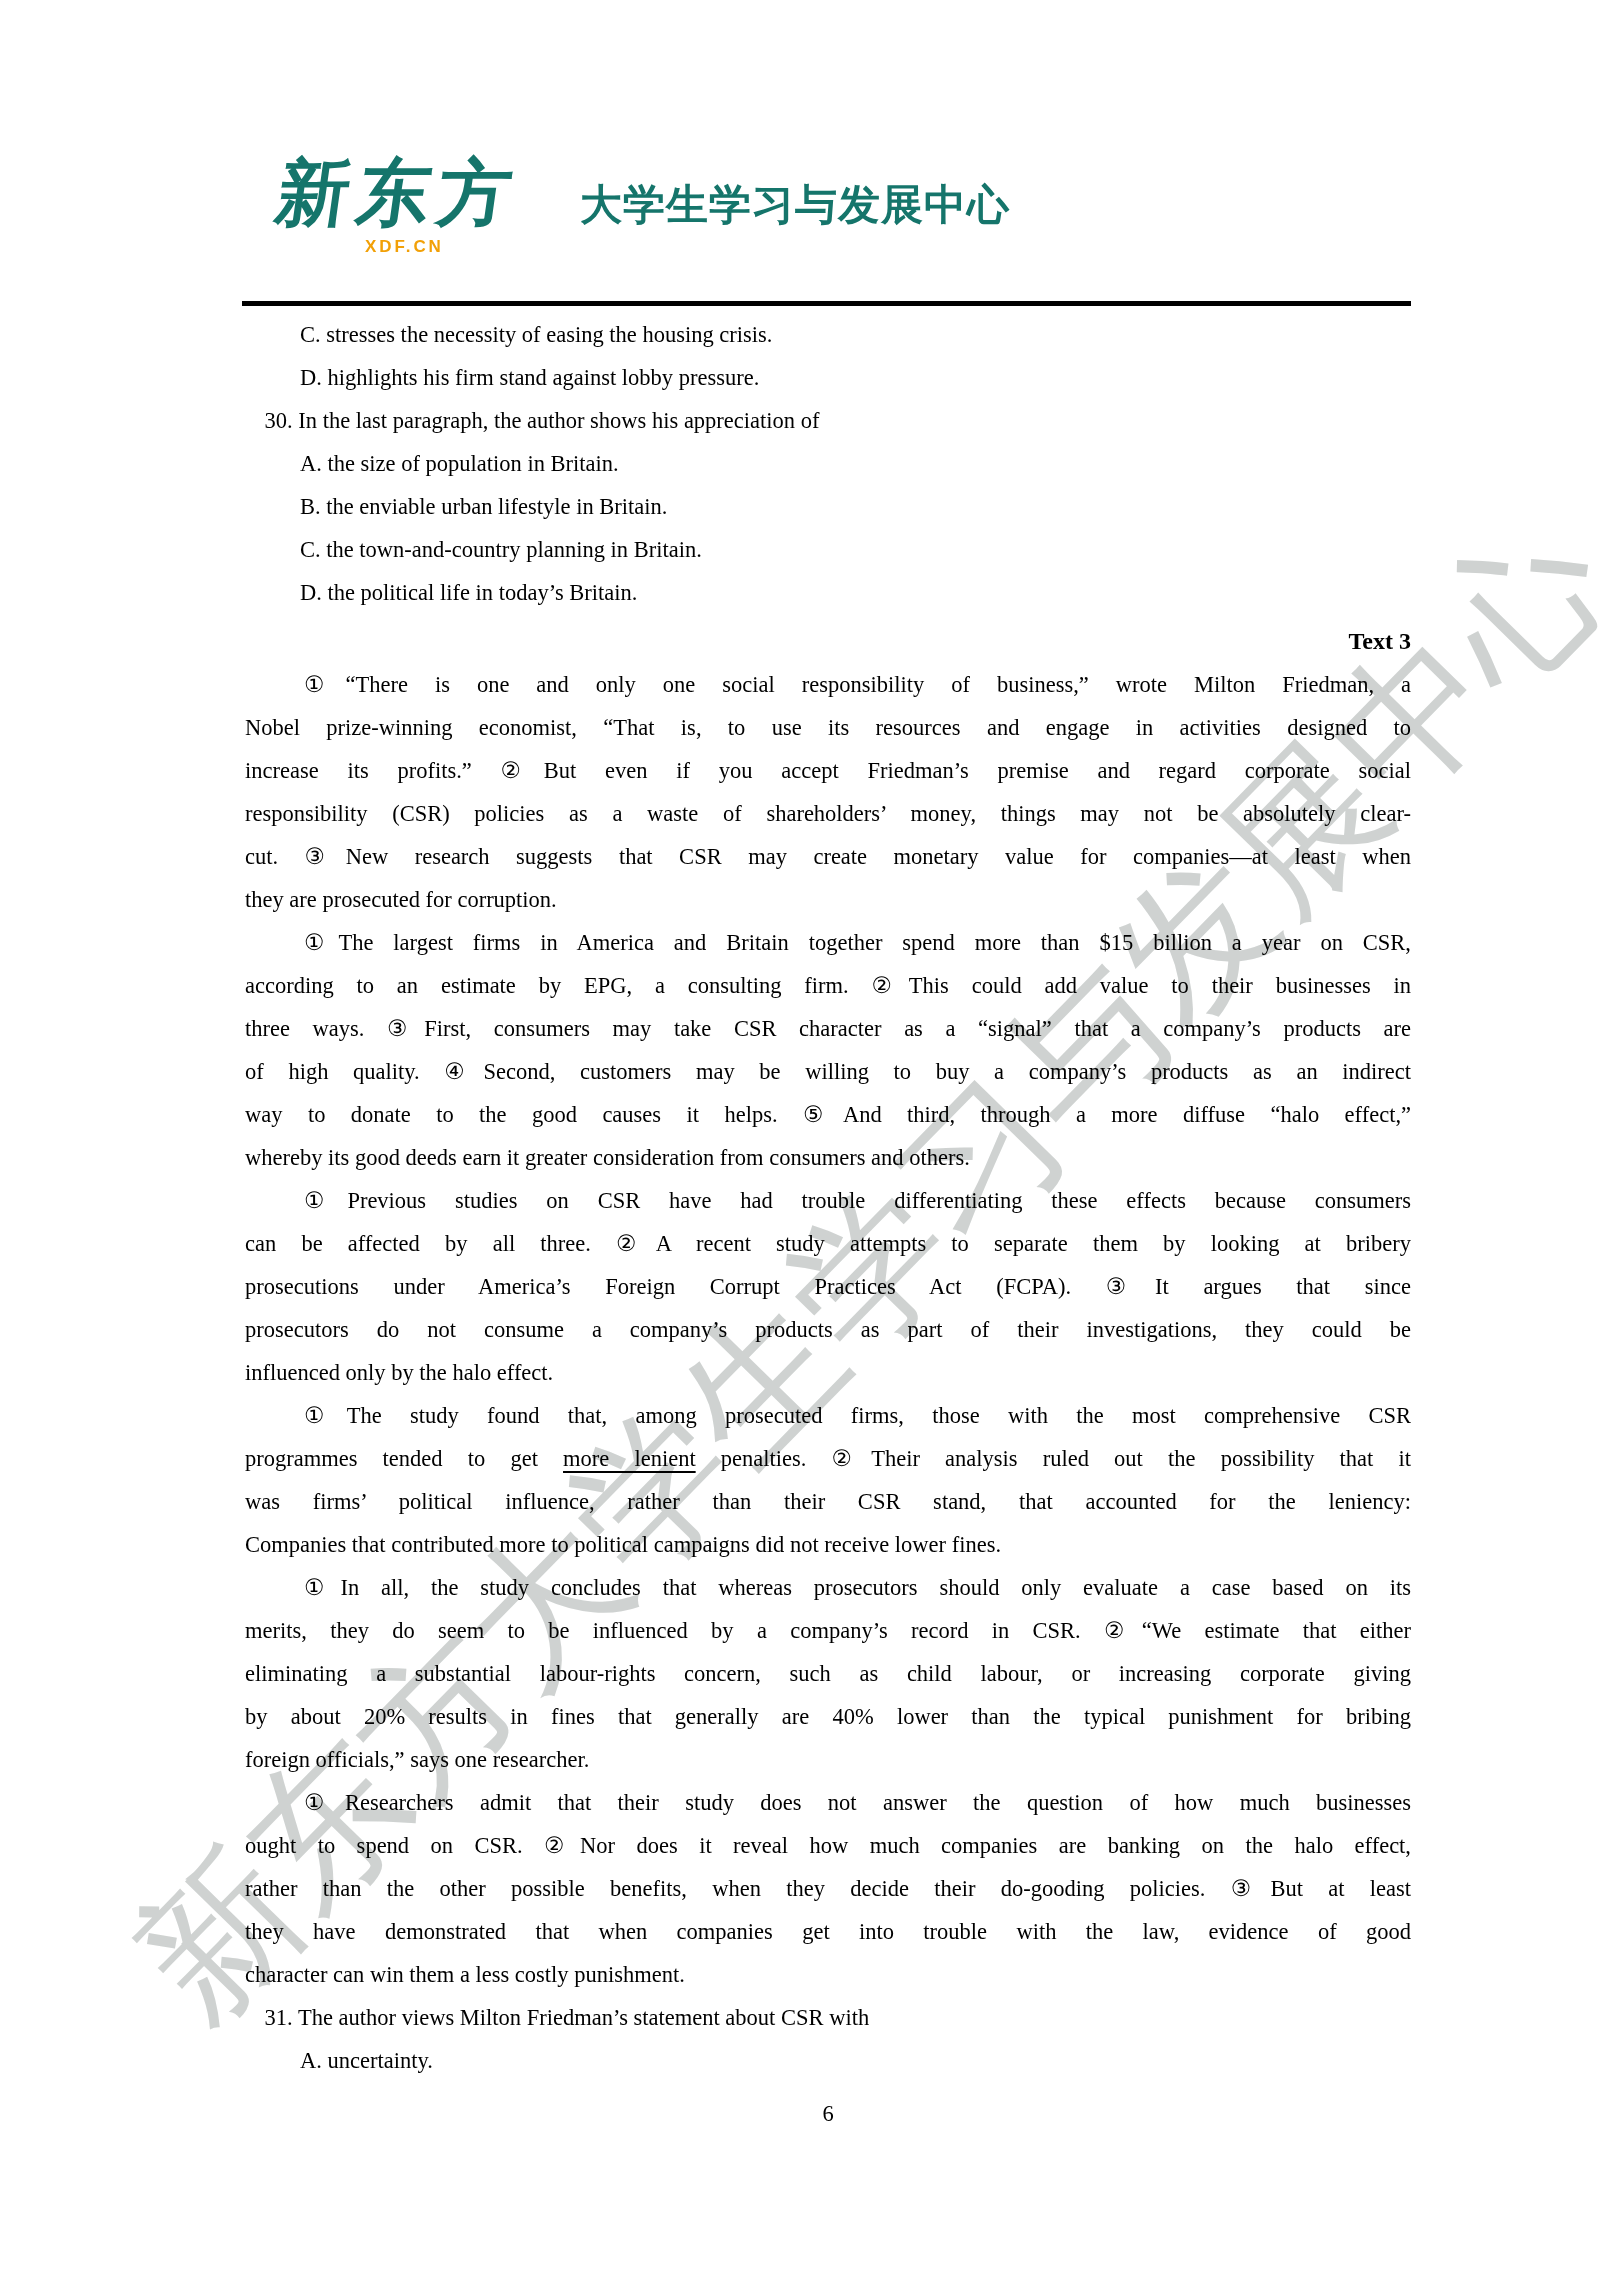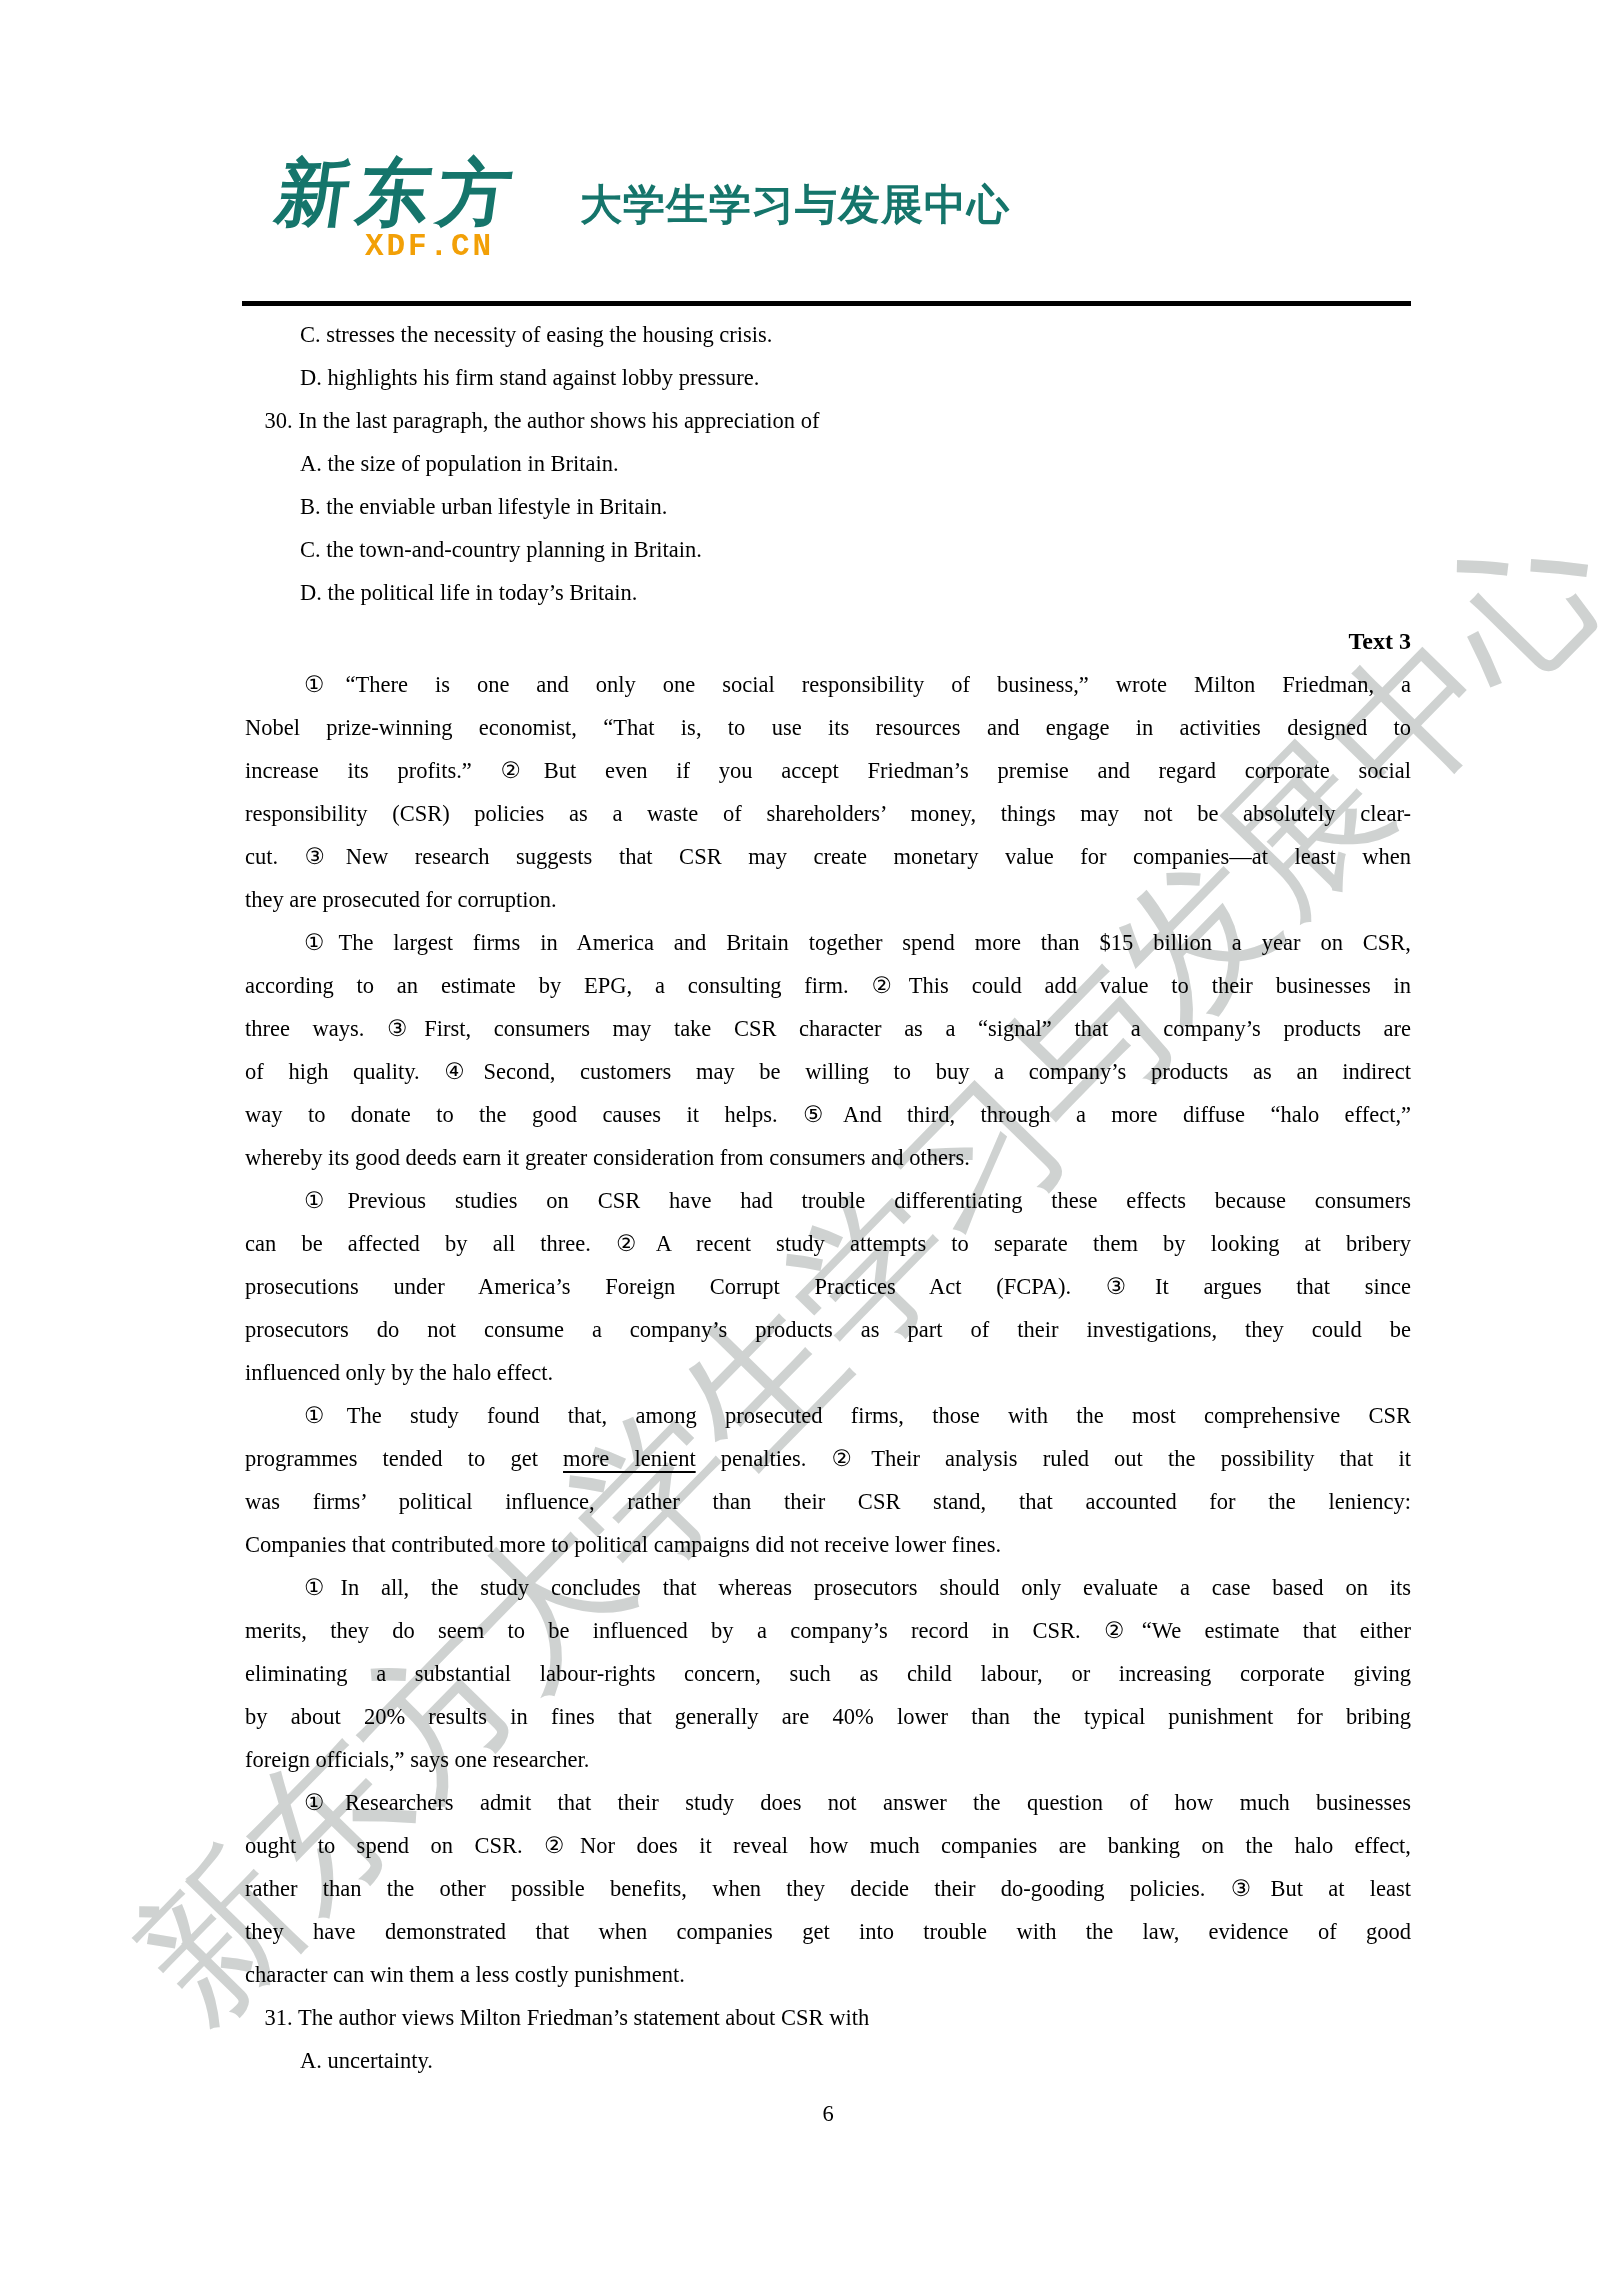--- a/index.html
+++ b/index.html
@@ -2,22 +2,22 @@
 <html><head>
 <meta charset="utf-8">
 <style>
   html,body{margin:0;padding:0;background:#ffffff;}
   .page{position:relative;width:1621px;height:2293px;background:#ffffff;overflow:hidden;
         font-family:"Liberation Serif","DejaVu Sans",serif;color:#000;}
   
   .logo-cn{position:absolute;left:277px;top:155px;font-family:"DejaVu Sans",sans-serif;
            font-weight:700;font-size:73px;line-height:76px;color:#15756b;
            transform:skewX(-8deg);letter-spacing:7.8px;z-index:2;}
-  .logo-url{position:absolute;left:365px;top:233px;font-family:Liberation Mono, monospace;
-            font-weight:700;font-size:31px;line-height:27.4px;color:#f2a007;letter-spacing:2.9px;z-index:2;}
+  .logo-url{position:absolute;left:365px;top:233px;font-family:Liberation Sans, sans-serif;
+            font-weight:700;font-size:17px;line-height:27.4px;color:#f2a007;letter-spacing:2.9px;z-index:2;}
   .org-name{position:absolute;left:580px;top:176px;font-family:"DejaVu Sans",sans-serif;
             font-weight:700;font-size:42px;line-height:57px;color:#15756b;letter-spacing:1px;z-index:2;}
   .rule{position:absolute;left:242px;top:301px;width:1169px;height:4.9px;background:#000;z-index:2;}
   
   .watermark{position:absolute;left:167px;top:1887px;transform-origin:0 50%;
              transform:rotate(-45.6deg);font-family:"DejaVu Sans",sans-serif;
              font-size:155px;color:#a8aeac;opacity:0.55;white-space:nowrap;z-index:0;}
   
   .content{position:absolute;left:245px;top:313px;width:1166px;font-size:22.5px;
            line-height:43px;z-index:1;}

